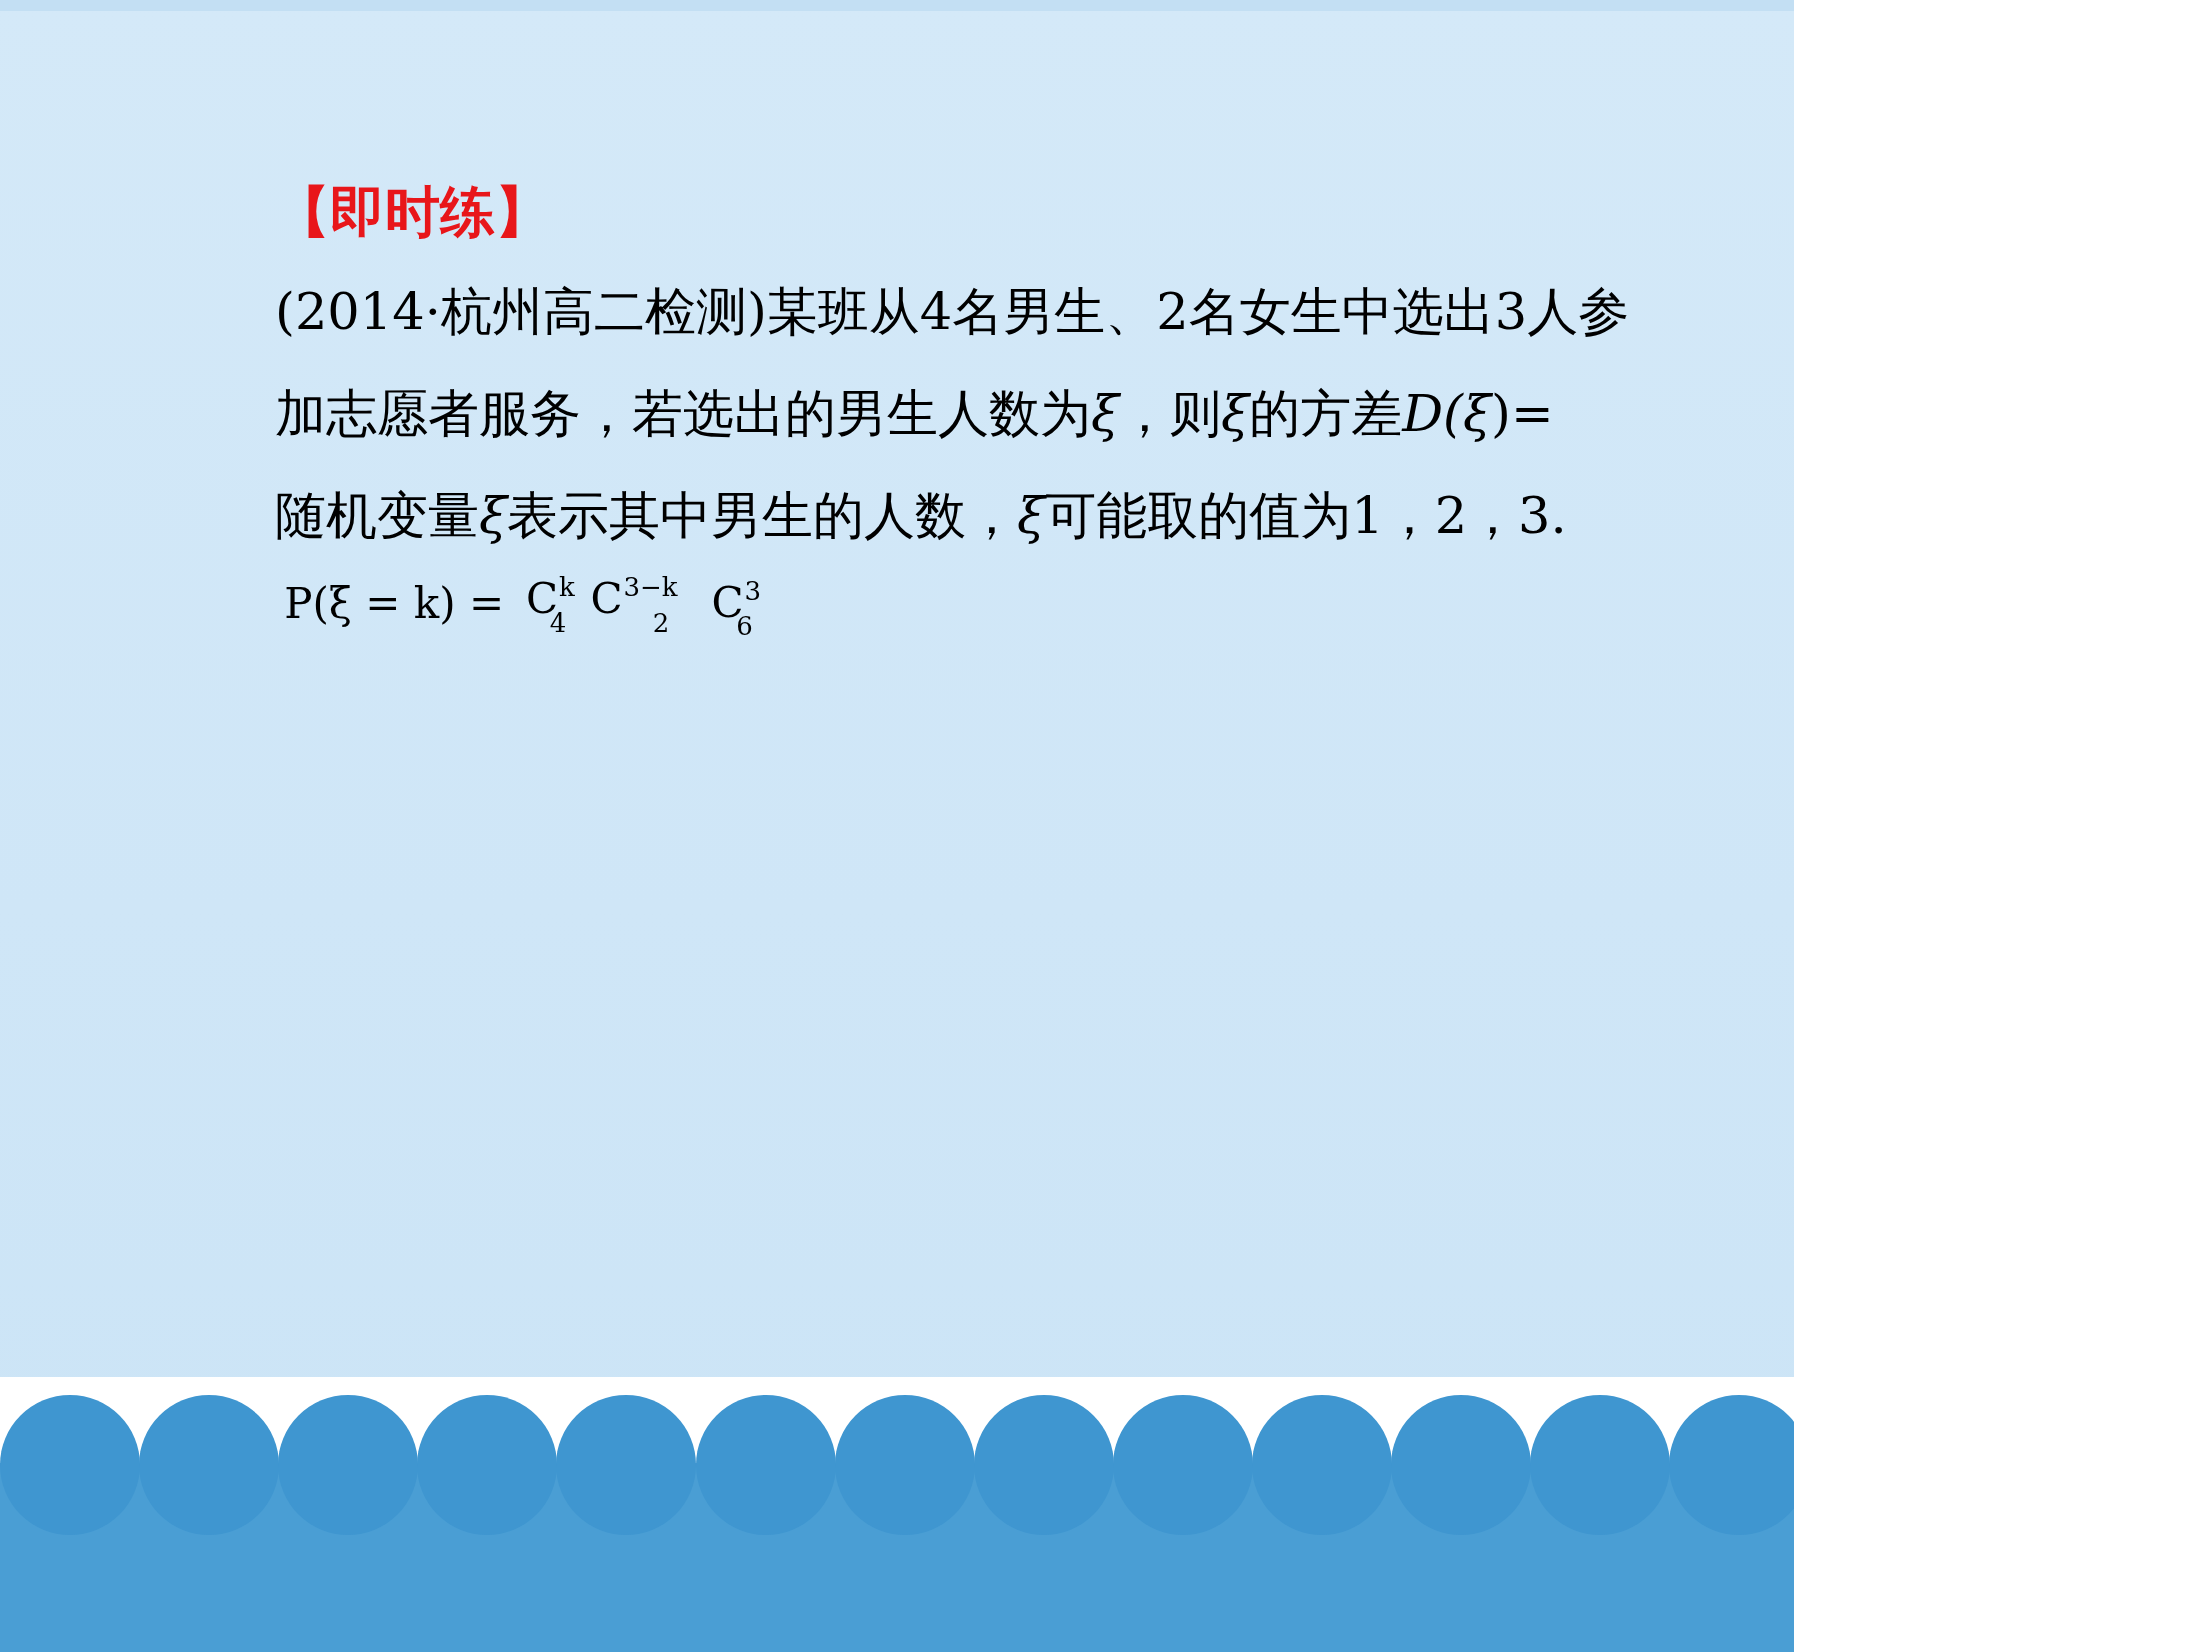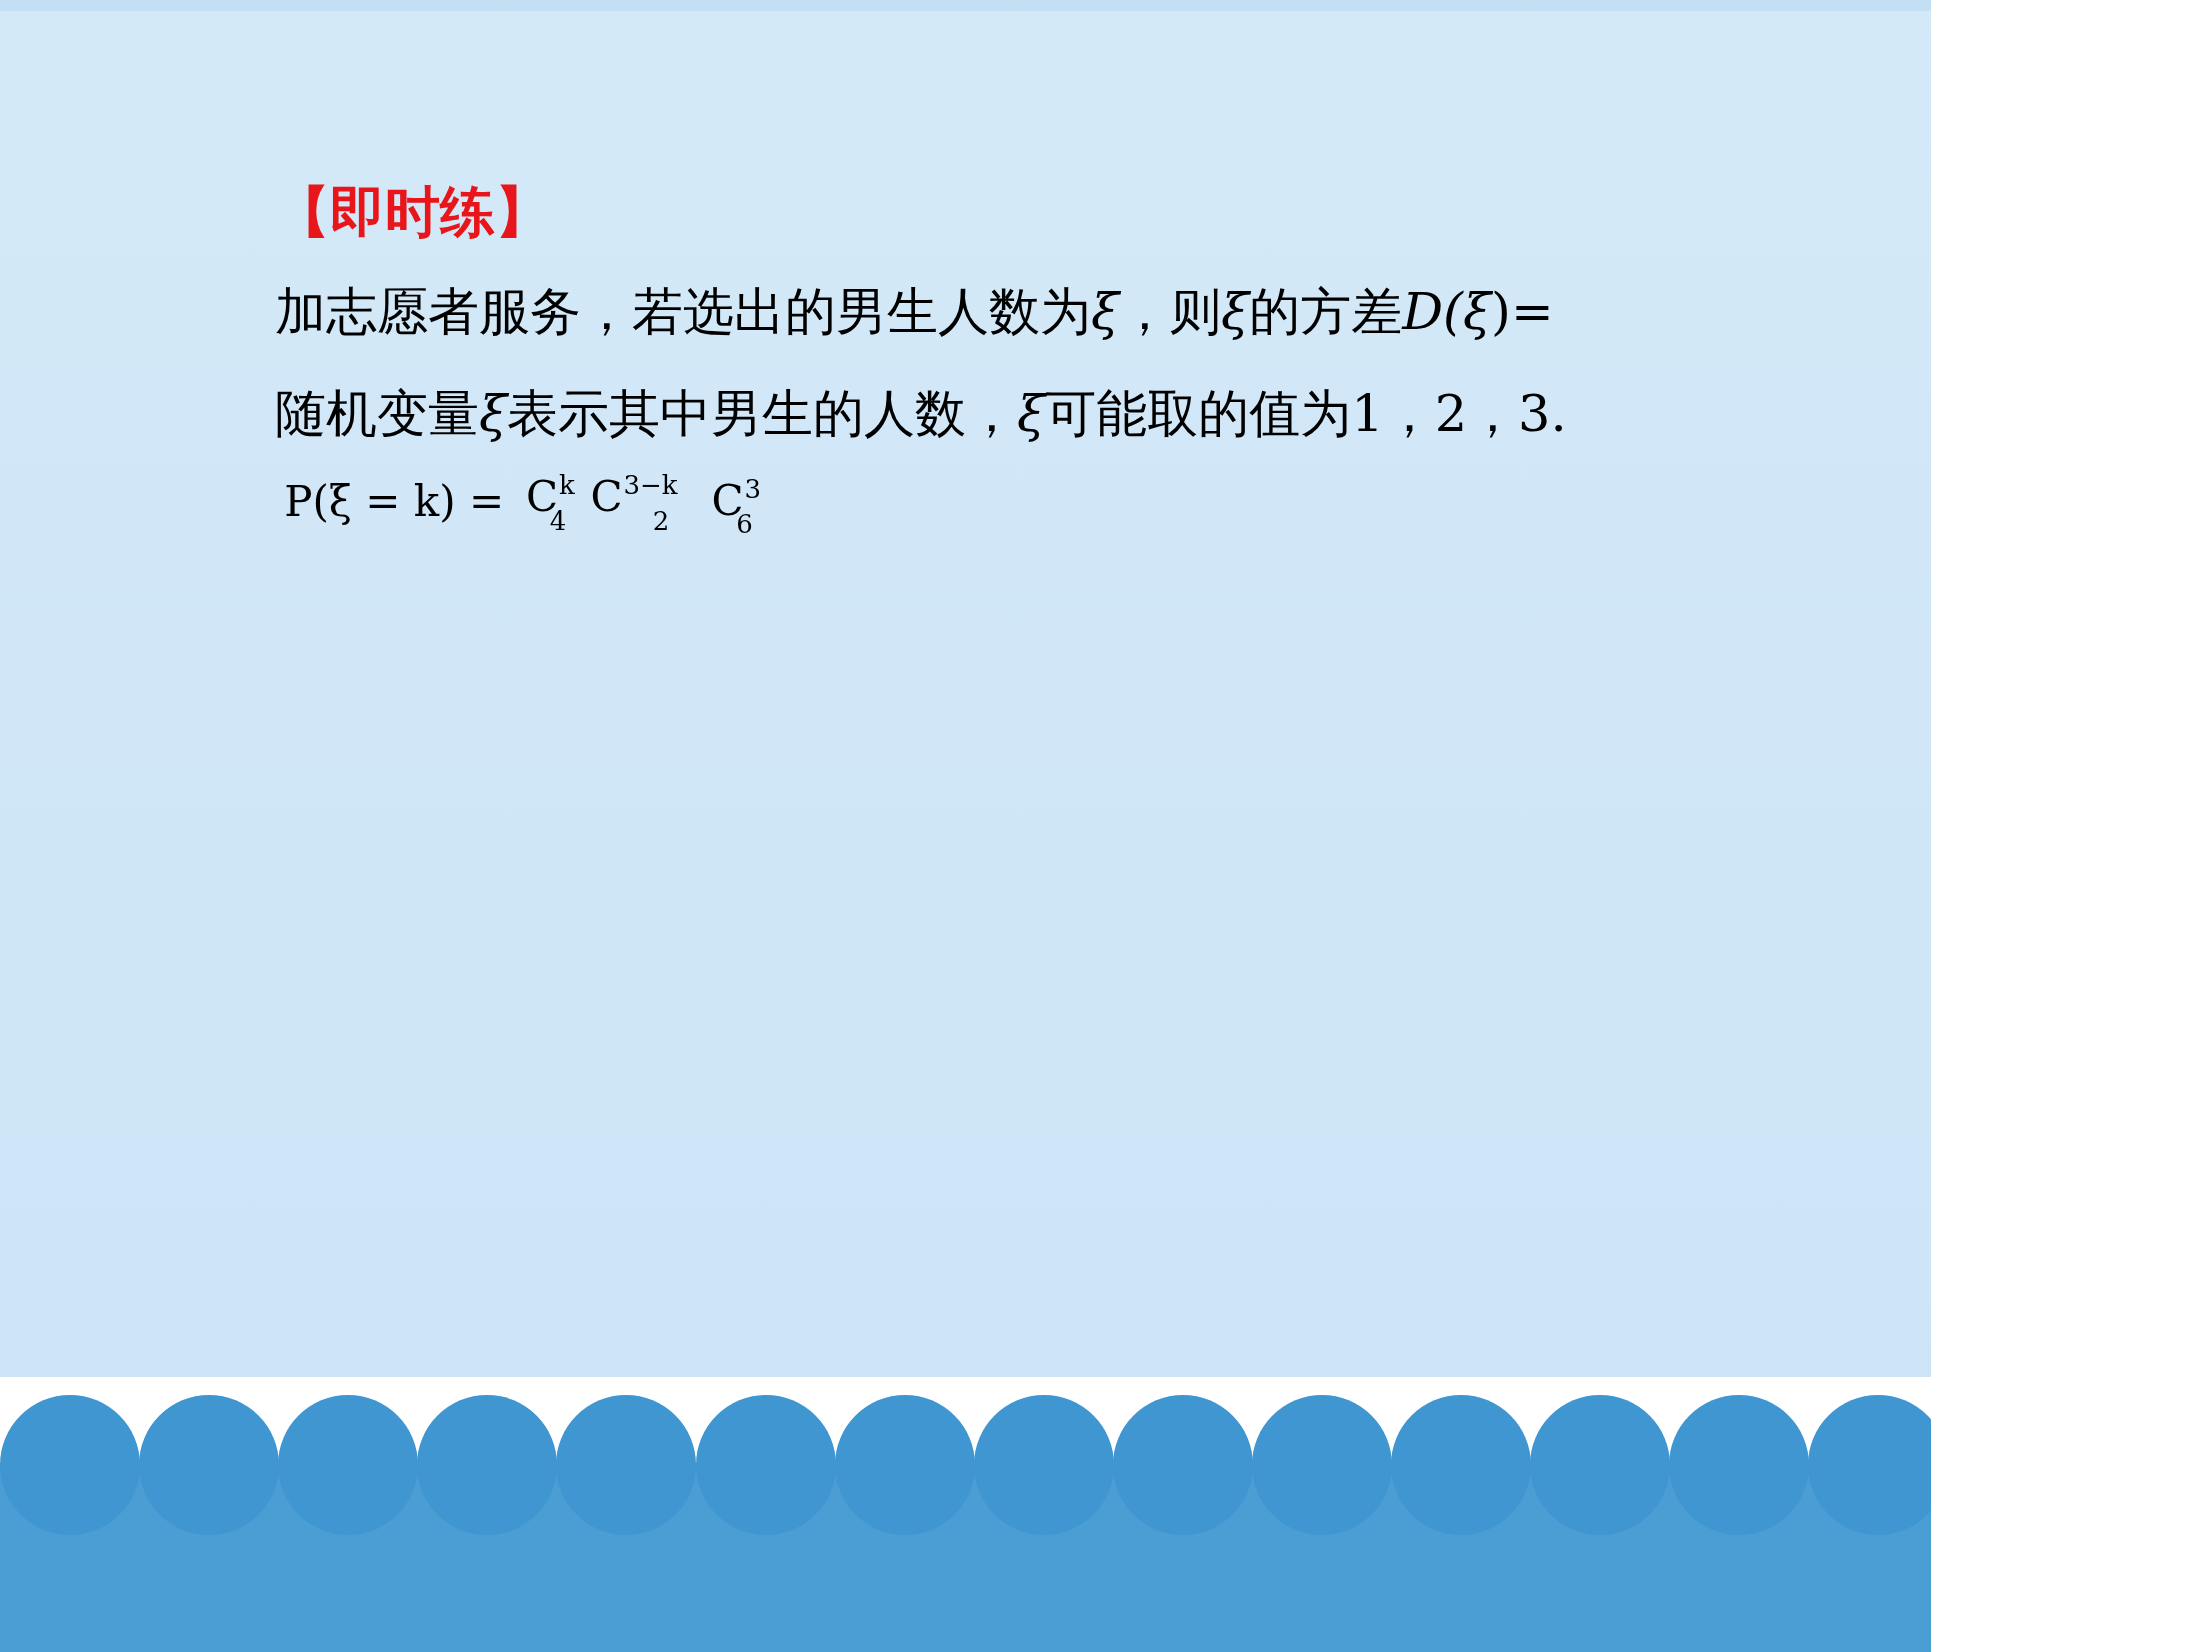--- a/index.html
+++ b/index.html
@@ -8,21 +8,21 @@
     background: #ffffff;
   }
   body {
     width: 2203px;
     height: 1652px;
     overflow: hidden;
     font-family: "Liberation Serif", serif;
   }
   .slide {
     position: relative;
-    width: 1931px;
+    width: 1794px;
     height: 1652px;
     background: linear-gradient(to bottom, #d4e9f8 0%, #cfe6f7 55%, #cbe4f6 100%);
     overflow: hidden;
   }
   .top-strip {
     position: absolute;
     top: 0; left: 0;
     width: 2203px;
     height: 11px;
     background: #c3dff3;
@@ -156,20 +156,21 @@
 <div class="slide">
 
   <div class="top-strip"></div>
 
   <div class="content">
 
     <div class="line l1">
       <span class="tag">【即时练】</span>
     </div>
 
+    <div class="line l2">(2014·杭州高二检测)某班从4名男生、2名女生中选出3人参</div>
 
     <div class="line l3">
       <span>加志愿者服务，若选出的男生人数为</span><span class="ital">ξ</span><span>，则</span><span class="ital">ξ</span><span>的方差</span><span class="ital">D(</span><span class="ital">ξ</span><span>)=</span>
     </div>
 
 
 
     <div class="line l6">
       <span>随机变量</span><span class="ital">ξ</span><span>表示其中男生的人数，</span><span class="ital">ξ</span><span>可能取的值为1，2，3.</span>
     </div>

